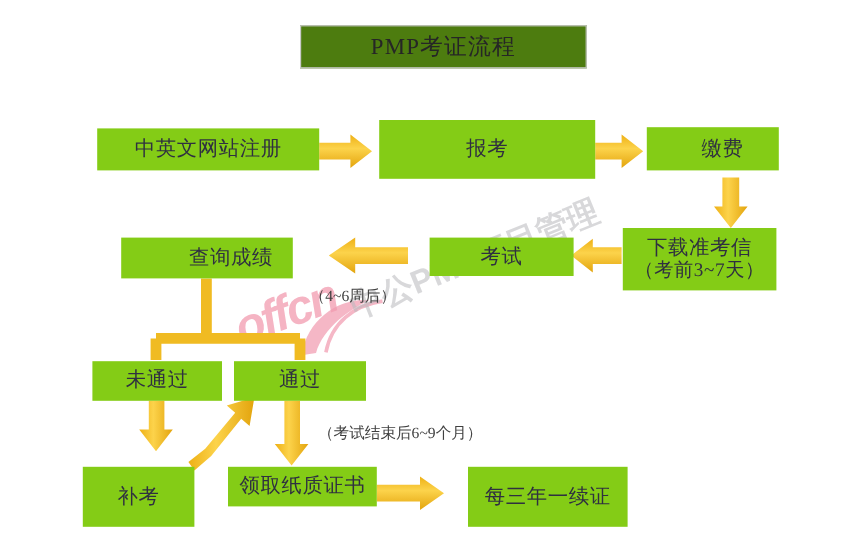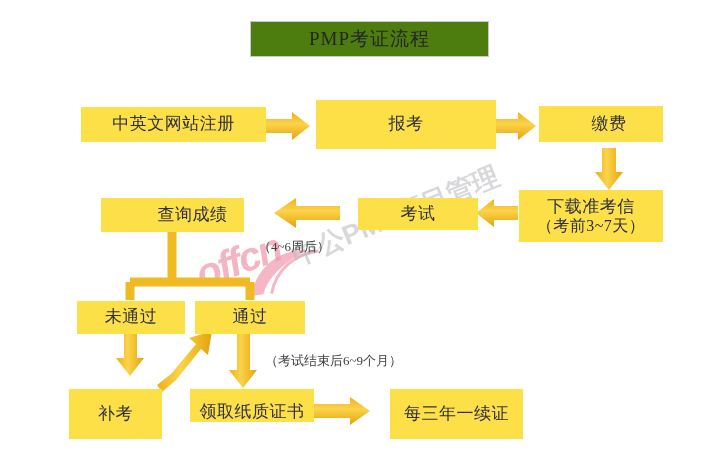--- a/index.html
+++ b/index.html
@@ -31,21 +31,21 @@
     white-space:nowrap;letter-spacing:-2px;
   }
   .wm-swoosh{
     left:243px;top:250px;width:86px;height:40px;
     transform:rotate(-18deg);opacity:.75;
   }
 
   
   .node{
     position:absolute;
-    background:#fde047;
+    background:#84cc16;
     color:#2f3040;
     display:flex;flex-direction:column;
     align-items:center;justify-content:center;
     text-align:center;
     font-size:17px;
     line-height:1.18;
     box-sizing:border-box;
     letter-spacing:.5px;
   }
   .node .l2{font-size:16px;}
@@ -143,25 +143,25 @@
   </div>
 
   <div class="node" style="left:81px;top:107px;width:185px;height:35px;">
     <span class="l1">中英文网站注册</span>
   </div>
 
   <div class="node" style="left:316px;top:100px;width:180px;height:49px;">
     <span class="l1">报考</span>
   </div>
 
-  <div class="node" style="left:539px;top:106px;width:124px;height:36px;padding-left:16px;">
+  <div class="node" style="left:539px;top:106px;width:110px;height:36px;padding-left:16px;">
     <span class="l1">缴费</span>
   </div>
 
-  <div class="node" style="left:519px;top:190px;width:144px;height:52px;">
+  <div class="node" style="left:519px;top:190px;width:128px;height:52px;">
     <span class="l1">下载准考信</span>
     <span class="l2">（考前3~7天）</span>
   </div>
 
   <div class="node" style="left:358px;top:198px;width:120px;height:32px;">
     <span class="l1">考试</span>
   </div>
 
   <div class="node" style="left:101px;top:198px;width:143px;height:34px;padding-left:40px;">
     <span class="l1">查询成绩</span>
@@ -172,21 +172,21 @@
   </div>
 
   <div class="node" style="left:195px;top:301px;width:110px;height:33px;">
     <span class="l1">通过</span>
   </div>
 
   <div class="node" style="left:69px;top:389px;width:93px;height:50px;">
     <span class="l1">补考</span>
   </div>
 
-  <div class="node" style="left:190px;top:389px;width:124px;height:33px;justify-content:flex-end;">
+  <div class="node" style="left:190px;top:389px;width:124px;height:33px;">
     <span class="l1">领取纸质证书</span>
   </div>
 
   <div class="node" style="left:390px;top:389px;width:133px;height:50px;">
     <span class="l1">每三年一续证</span>
   </div>
 
   <div class="annot" style="left:258px;top:238px;">（4~6周后）</div>
   <div class="annot" style="left:265px;top:352px;">（考试结束后6~9个月）</div>
 

